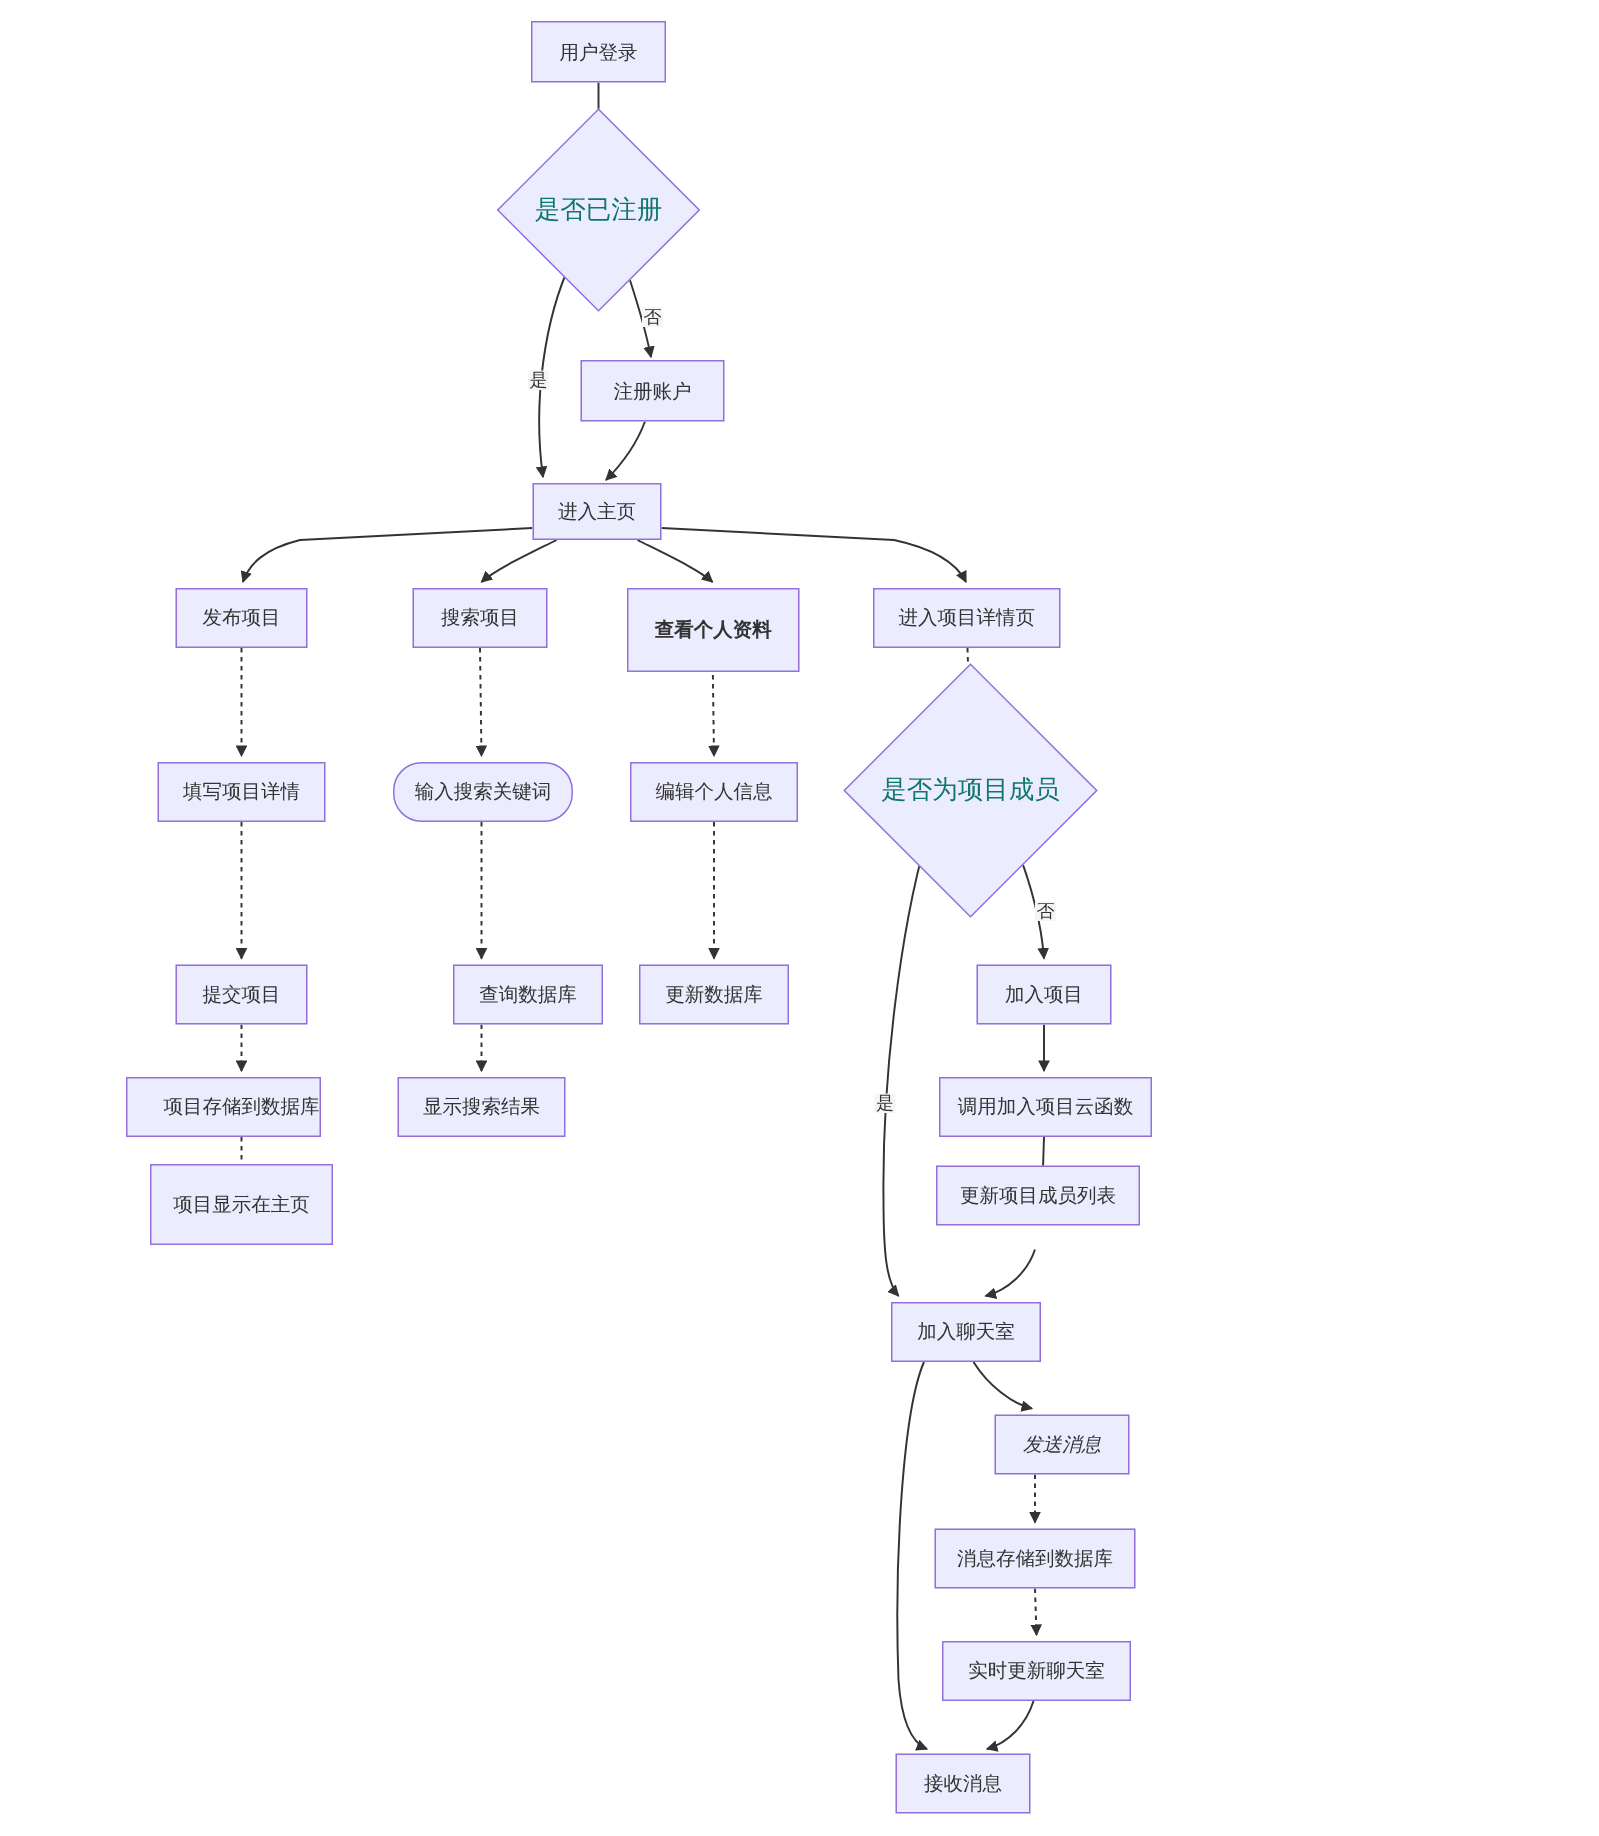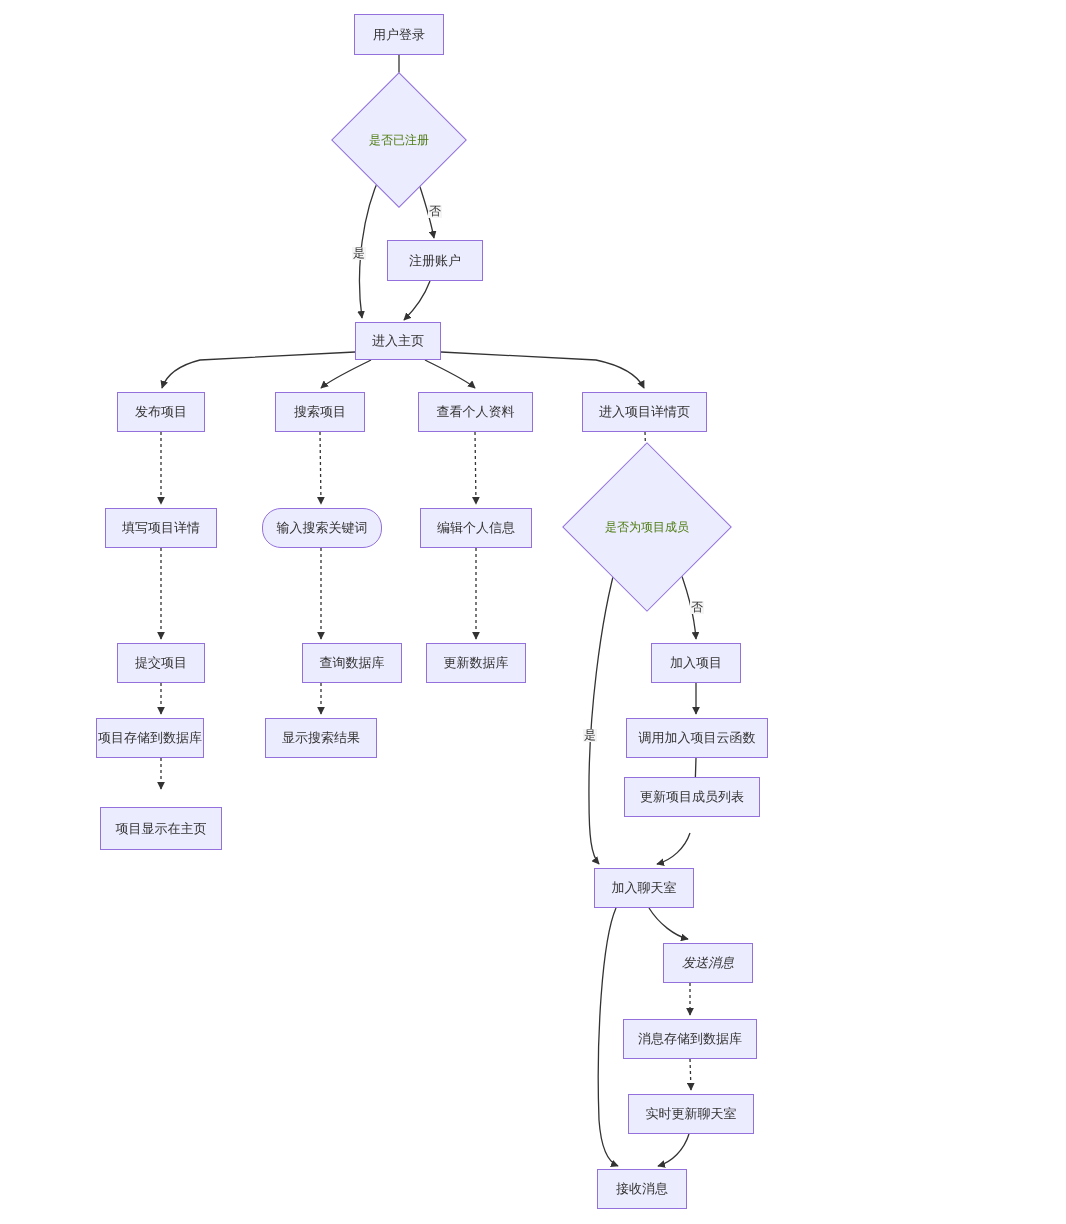--- a/index.html
+++ b/index.html
@@ -51,22 +51,22 @@
     height: 100%;
     background: #ECECFF;
     border: 1px solid #9370DB;
     box-sizing: border-box;
     transform: rotate(45deg);
     z-index: 1;
   }
   .diamond-label {
     position: relative;
     z-index: 2;
-    font-size: 12px;
-    color: #4d7c0f;
+    font-size: 17px;
+    color: #0f766e;
     white-space: nowrap;
     text-align: center;
   }
   .edge-label {
     position: absolute;
     font-size: 12px;
     color: #333333;
     background: #f5f5f5;
     padding: 0 1px;
     line-height: 1.1;
@@ -163,21 +163,21 @@
   </div>
 
   <div class="node" style="left:117px; top:392px; width:88px; height:40px;">
     <span>发布项目</span>
   </div>
 
   <div class="node" style="left:275px; top:392px; width:90px; height:40px;">
     <span>搜索项目</span>
   </div>
 
-  <div class="node" style="left:418px; top:392px; width:115px; height:40px;">
+  <div class="node" style="left:418px; top:392px; width:115px; height:56px;font-weight:bold;">
     <span>查看个人资料</span>
   </div>
 
   <div class="node" style="left:582px; top:392px; width:125px; height:40px;">
     <span>进入项目详情页</span>
   </div>
 
   <div class="node" style="left:105px; top:508px; width:112px; height:40px;">
     <span>填写项目详情</span>
   </div>
@@ -204,33 +204,33 @@
   </div>
 
   <div class="node" style="left:426px; top:643px; width:100px; height:40px;">
     <span>更新数据库</span>
   </div>
 
   <div class="node" style="left:651px; top:643px; width:90px; height:40px;">
     <span>加入项目</span>
   </div>
 
-  <div class="node" style="left:96px; top:718px; width:108px; height:40px;">
+  <div class="node" style="left:84px; top:718px; width:130px; height:40px;justify-content:flex-end;">
     <span>项目存储到数据库</span>
   </div>
 
   <div class="node" style="left:265px; top:718px; width:112px; height:40px;">
     <span>显示搜索结果</span>
   </div>
 
   <div class="node" style="left:626px; top:718px; width:142px; height:40px;">
     <span>调用加入项目云函数</span>
   </div>
 
-  <div class="node" style="left:100px; top:807px; width:122px; height:43px;">
+  <div class="node" style="left:100px; top:776px; width:122px; height:54px;">
     <span>项目显示在主页</span>
   </div>
 
   <div class="node" style="left:624px; top:777px; width:136px; height:40px;">
     <span>更新项目成员列表</span>
   </div>
 
   <div class="node" style="left:594px; top:868px; width:100px; height:40px;">
     <span>加入聊天室</span>
   </div>

